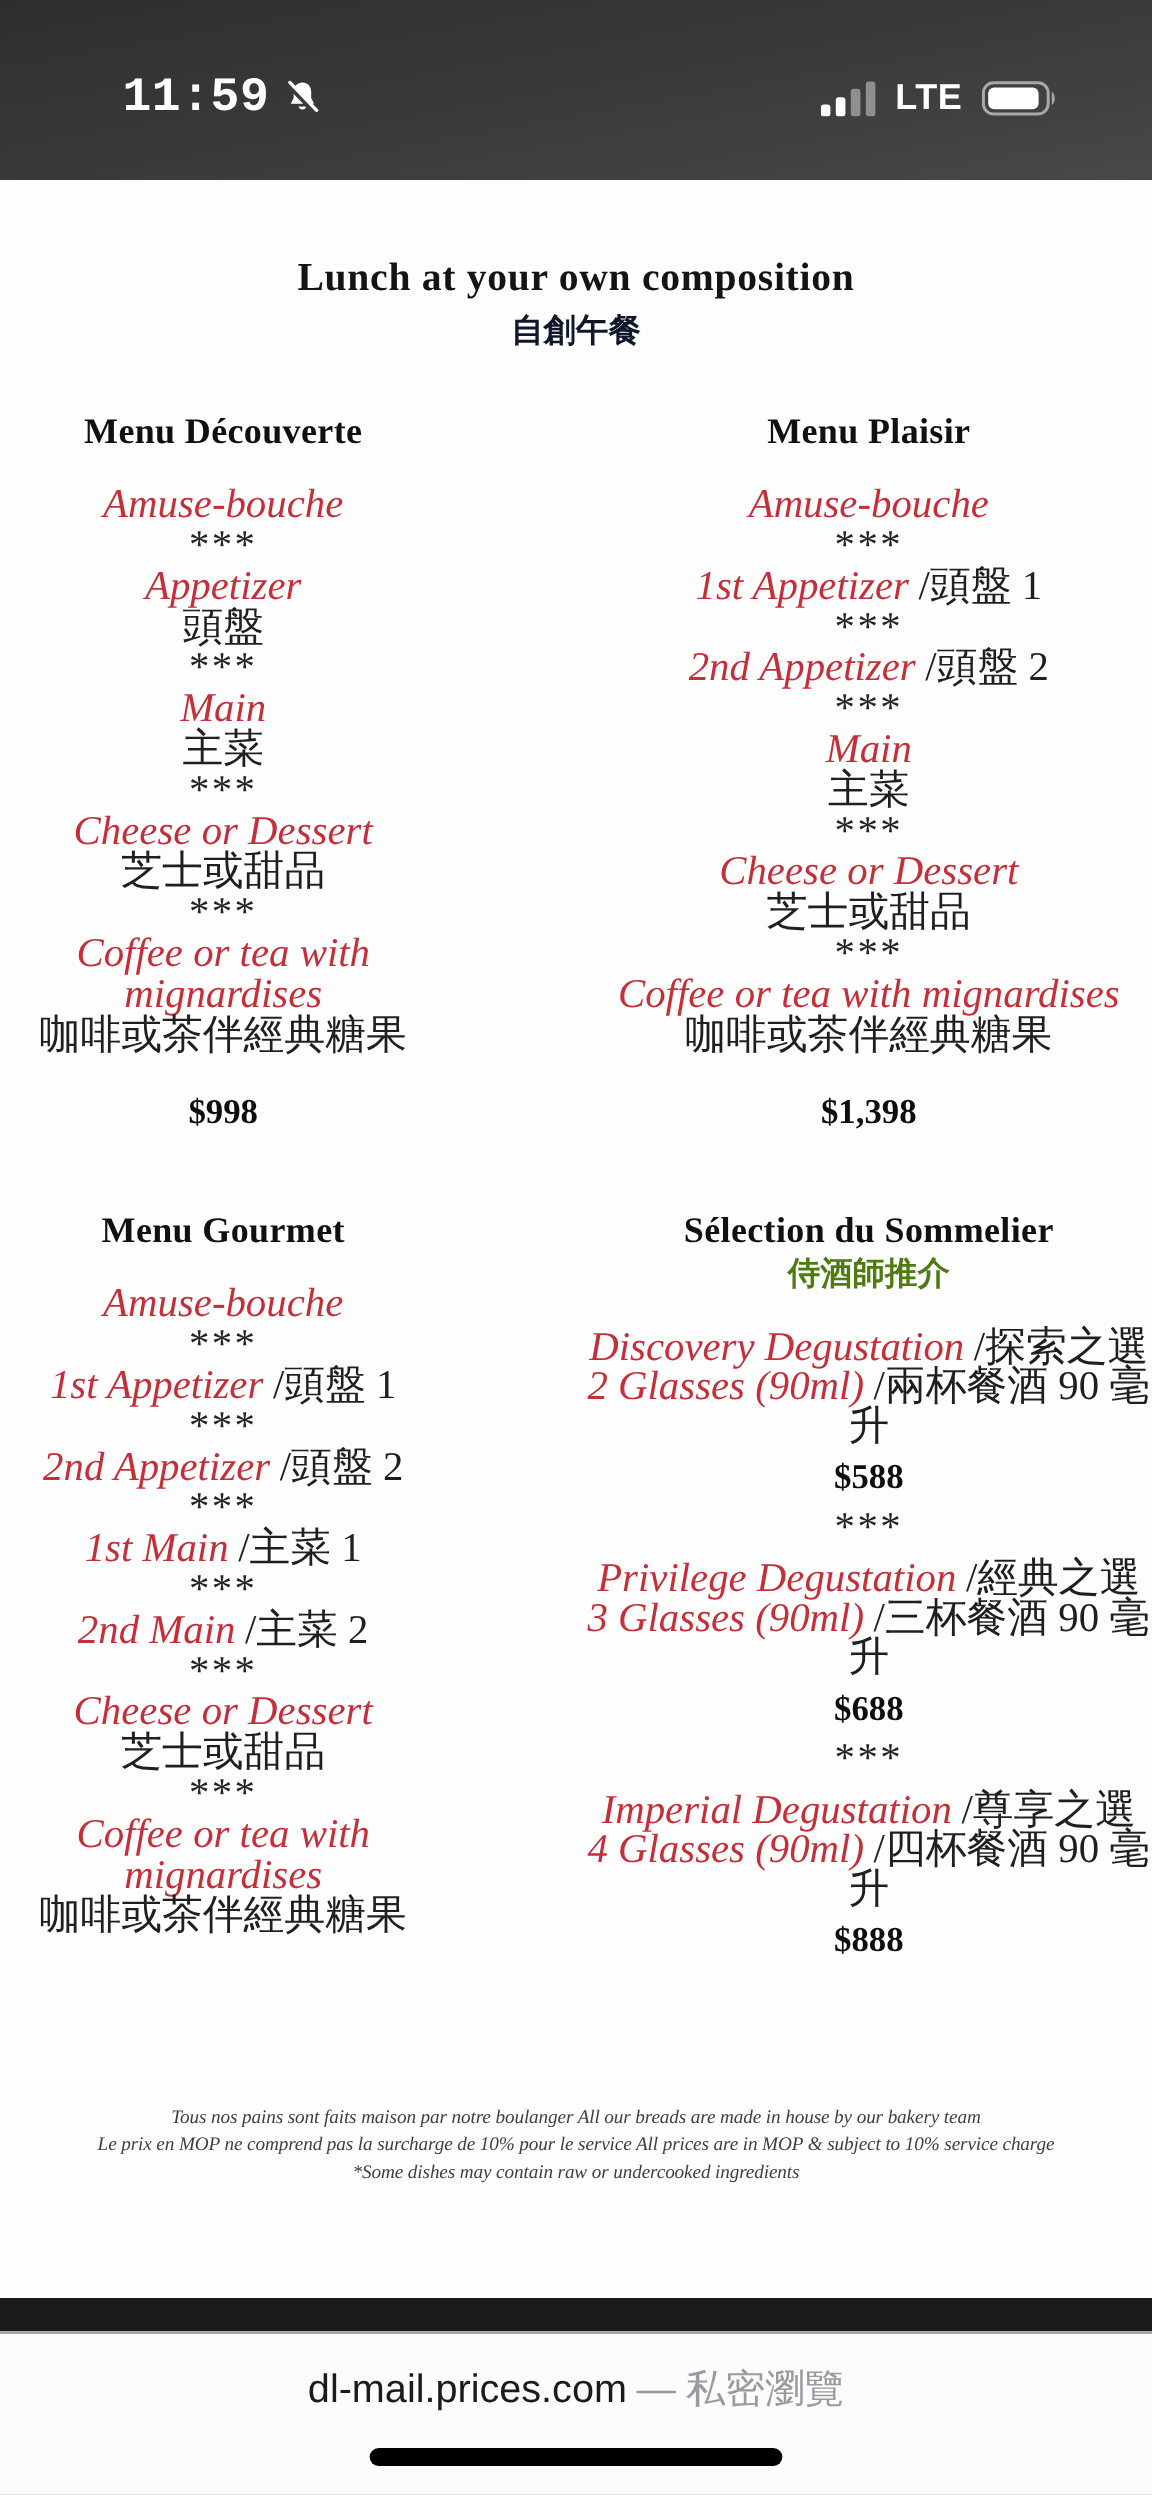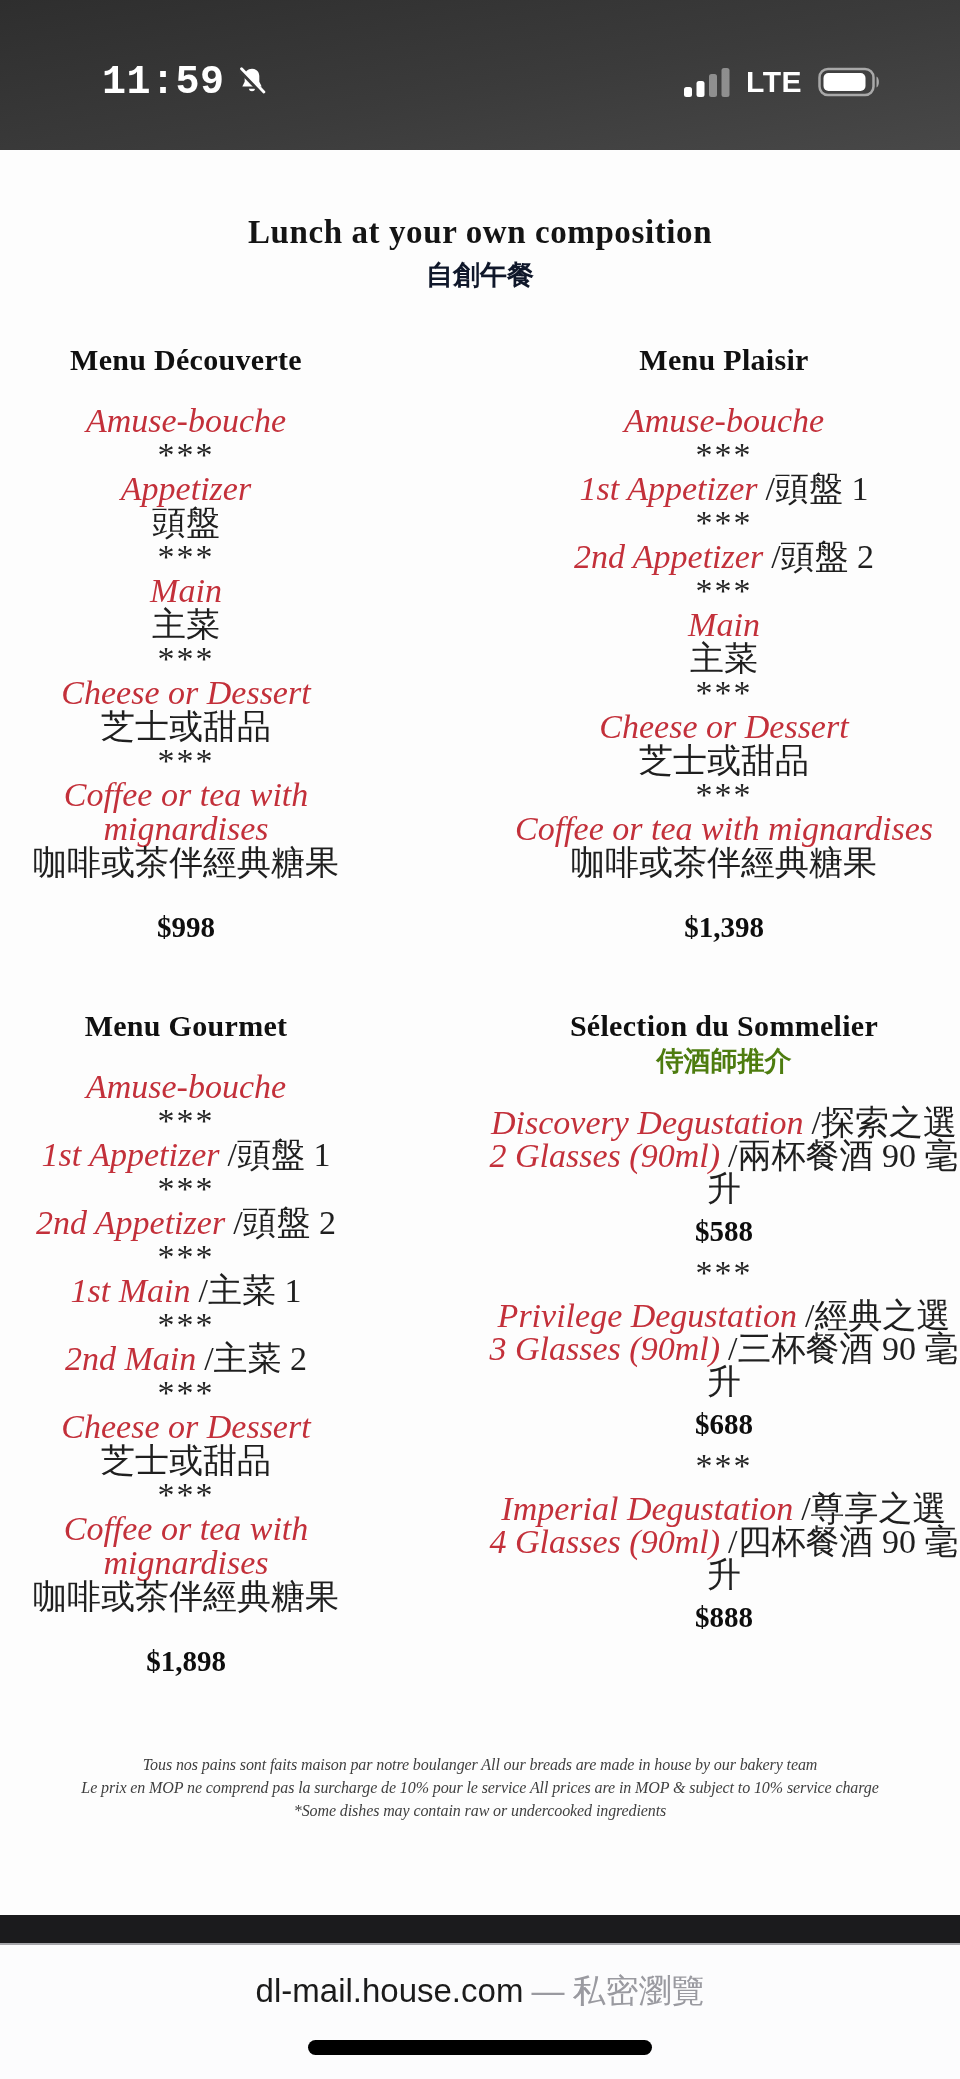--- a/index.html
+++ b/index.html
@@ -142,21 +142,20 @@
           <div class="line sep">***</div>
           <div class="line course"><span class="red">1st Main</span><span class="blk">/主菜 1</span></div>
           <div class="line sep">***</div>
           <div class="line course"><span class="red">2nd Main</span><span class="blk">/主菜 2</span></div>
           <div class="line sep">***</div>
           <div class="line course"><span class="red">Cheese or Dessert</span></div>
           <div class="line course"><span class="blk">芝士或甜品</span></div>
           <div class="line sep">***</div>
           <div class="line course"><span class="red">Coffee or tea with mignardises</span></div>
           <div class="line course"><span class="blk">咖啡或茶伴經典糖果</span></div>
-          <div class="line price">$1,898</div>
         </div>
     </section>
 
     <section class="menu m4">
       <h3 class="menu-title">Sélection du Sommelier</h3>
       <h4 class="menu-subtitle">侍酒師推介</h4>
       <div class="menu-lines">
           <div class="line course"><span class="red">Discovery Degustation</span><span class="blk">/探索之選</span></div>
           <div class="line course"><span class="red">2 Glasses (90ml)</span><span class="blk">/兩杯餐酒  90 毫升</span></div>
           <div class="line price">$588</div>
@@ -175,18 +174,18 @@
       <div>Tous nos pains sont faits maison par notre boulanger All our breads are made in house by our bakery team</div>
       <div>Le prix en MOP ne comprend pas la surcharge de 10% pour le service All prices are in MOP &amp; subject to 10% service charge</div>
       <div>*Some dishes may contain raw or undercooked ingredients</div>
     </footer>
   </main>
 
   <div class="page-bottom-band"></div>
 
   <div class="safari-bar">
     <div class="url-line">
-      <span>dl-mail.house.com</span><span class="url-dim">—</span><span class="url-dim">私密瀏覽</span>
+      <span>dl-mail.prices.com</span><span class="url-dim">—</span><span class="url-dim">私密瀏覽</span>
     </div>
     <div class="home-indicator"></div>
   </div>
 
 </div>
 
 </body></html>

